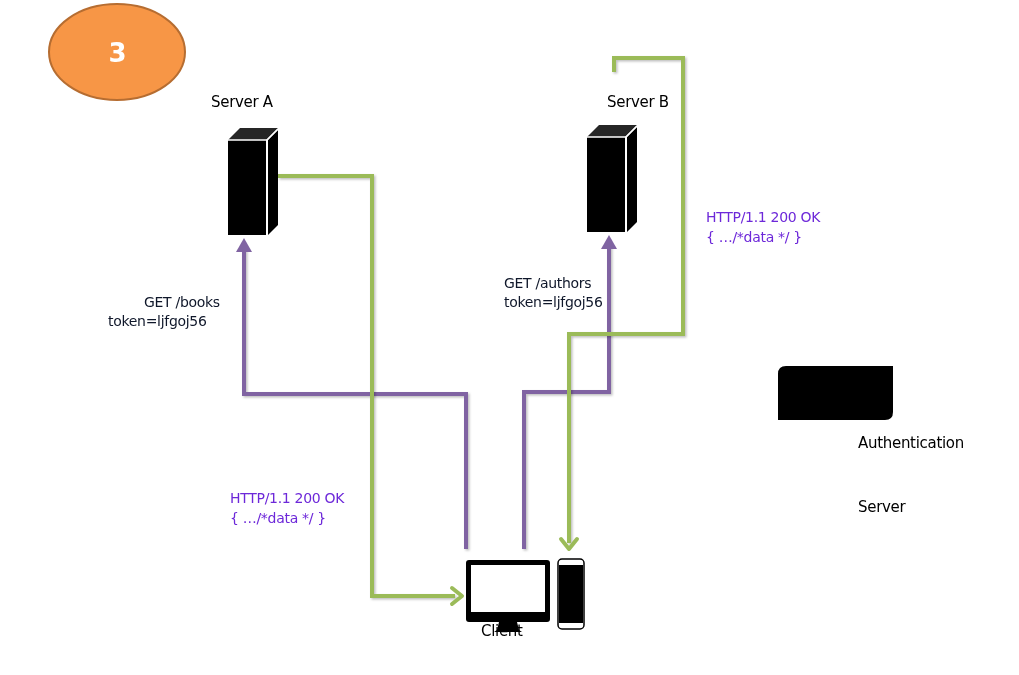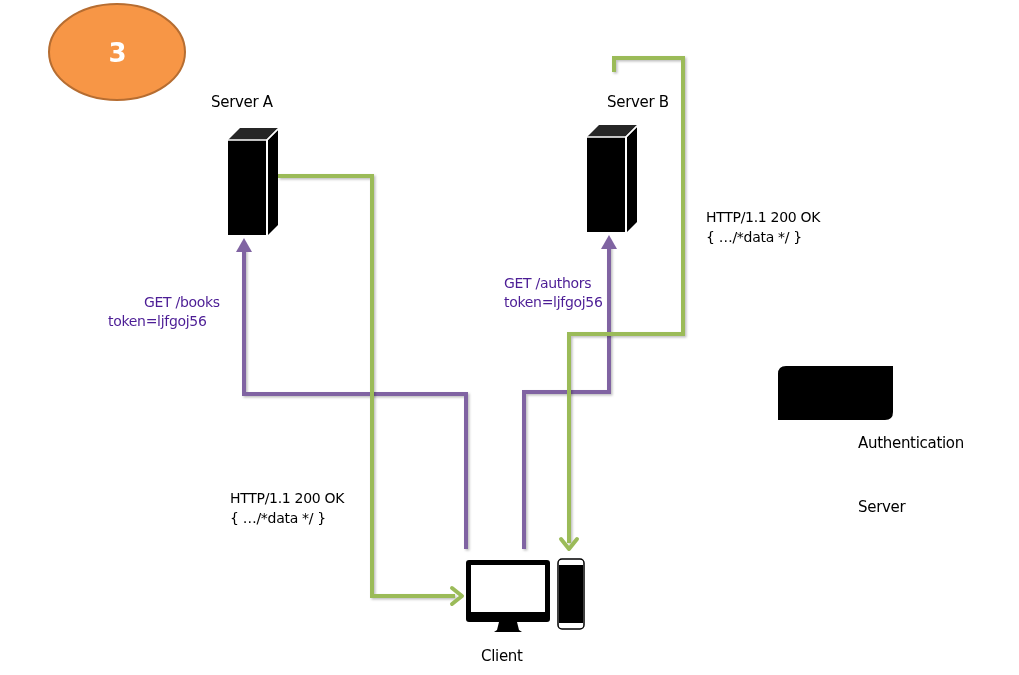--- a/index.html
+++ b/index.html
@@ -2,22 +2,22 @@
 <html><head>
   <meta charset="utf-8">
   <style>
     html, body { margin: 0; padding: 0; background: #ffffff; }
     body { width: 1019px; height: 675px; position: relative; overflow: hidden;
            font-family: "Liberation Sans", sans-serif; }
     #diagram { position: absolute; left: 0; top: 0; }
     .lbl { position: absolute; font-family: "DejaVu Sans", sans-serif; font-weight: normal;
            font-size: 14px; line-height: 19px; white-space: pre; letter-spacing: -0.3px; }
     .title { color: #000000; font-size: 15px; }
-    .req { color: #4c1d95; }
-    .resp { color: #000000; }
+    .req { color: #0f172a; }
+    .resp { color: #6d28d9; }
     .step-num { position: absolute; left: 49px; top: 4px; width: 137px; height: 97px;
                 display: flex; align-items: center; justify-content: center;
                 color: #ffffff; font-family: "DejaVu Sans", sans-serif; font-weight: bold; font-size: 26px; }
   </style>
 </head>
 <body>
 
 <svg id="diagram" width="1019" height="675" viewBox="0 0 1019 675">
   <defs>
     <filter id="sh" x="-5%" y="-5%" width="110%" height="110%">
@@ -72,21 +72,21 @@
   <polyline points="452,588 462,596 452,604" fill="none" stroke="#9bbb59" stroke-width="4" stroke-linecap="round" stroke-linejoin="round"></polyline>
   <polyline points="561,539 569,549 577,539" fill="none" stroke="#9bbb59" stroke-width="4" stroke-linecap="round" stroke-linejoin="round"></polyline>
 </svg>
 
 <div class="step-num">3</div>
 
 <div class="lbl title" style="left:211px;top:93px;">Server A</div>
 <div class="lbl title" style="left:579px;top:93px;margin-left:28px;">Server B</div>
 <div class="lbl title" style="left:858px;top:434px;">Authentication</div>
 <div class="lbl title" style="left:858px;top:453px;margin-top:45px;">Server</div>
-<div class="lbl title" style="left:481px;top:647px;">Client</div>
+<div class="lbl title" style="left:481px;top:622px;">Client</div>
 
 <div class="lbl req" style="left:108px;top:293px;margin-left:36px;">GET /books</div>
 <div class="lbl req" style="left:108px;top:312px;">token=ljfgoj56</div>
 
 <div class="lbl req" style="left:504px;top:274px;">GET /authors</div>
 <div class="lbl req" style="left:504px;top:293px;">token=ljfgoj56</div>
 
 <div class="lbl resp" style="left:706px;top:208px;">HTTP/1.1 200 OK</div>
 <div class="lbl resp" style="left:706px;top:228px;">{ …/*data */ }</div>
 

